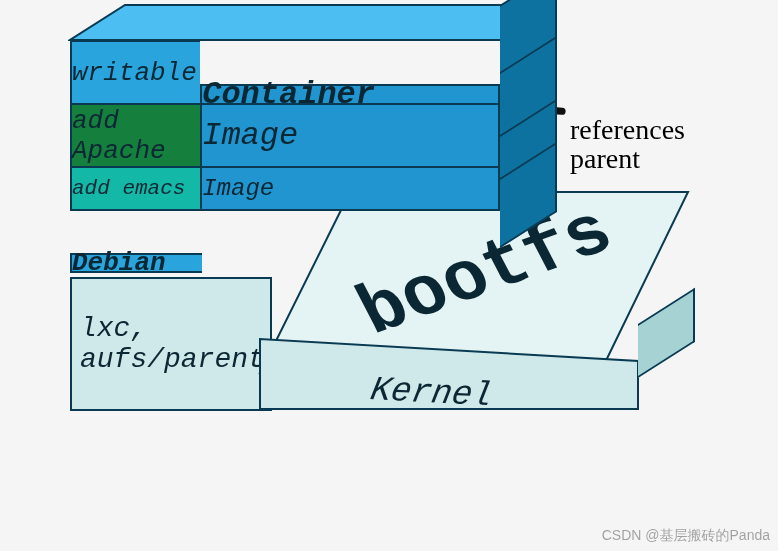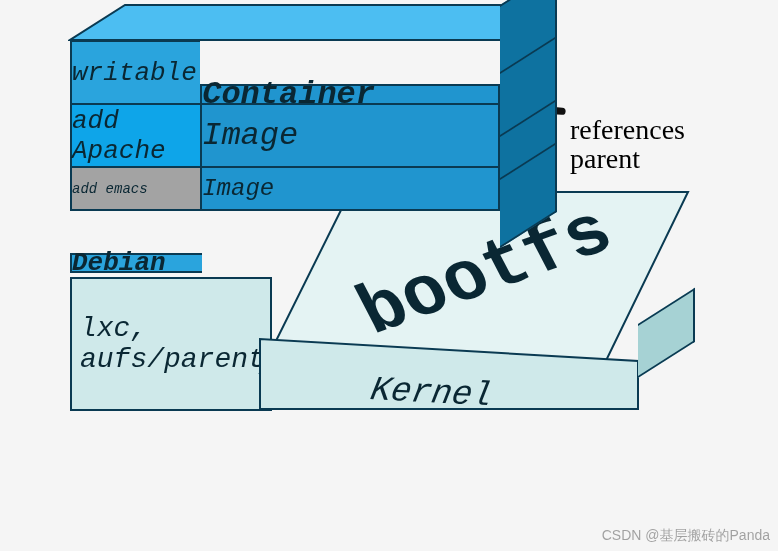--- a/index.html
+++ b/index.html
@@ -62,28 +62,28 @@
       </svg>
       <div style="position: absolute; left: 430px; top: -35px; width: 55px; height: 65px; background: rgb(14, 114, 160); transform: skewY(-32.4712deg); transform-origin: 0px 0px; border-top: 2px solid rgb(10, 58, 82); border-right: 2px solid rgb(10, 58, 82); border-bottom: 2px solid rgb(10, 58, 82);"></div>
       <div class="front-face" style="left: 0px; top: 0px; width: 430px; height: 65px;">
         <div class="front-left" style="width: 130px; background: rgb(42, 164, 221); border-top: 2px solid rgb(10, 58, 82); border-right: none; border-bottom: 2px solid rgb(10, 58, 82); border-left: 2px solid rgb(10, 58, 82); border-image: initial; font-size: 26px; color: rgb(10, 39, 51);">writable</div>
         <div class="front-right bold" style="width: 300px; background: rgb(32, 149, 207); border: 2px solid rgb(10, 58, 82); font-size: 32px; color: rgb(10, 39, 51);">Container</div>
       </div>
     </div>
     <div class="layer" style="left: 0px; top: 63px; width: 430px; height: 65px; z-index: 99;">
       <div style="position: absolute; left: 430px; top: -35px; width: 55px; height: 65px; background: rgb(14, 114, 160); transform: skewY(-32.4712deg); transform-origin: 0px 0px; border-top: 2px solid rgb(10, 58, 82); border-right: 2px solid rgb(10, 58, 82); border-bottom: 2px solid rgb(10, 58, 82);"></div>
       <div class="front-face" style="left: 0px; top: 0px; width: 430px; height: 65px;">
-        <div class="front-left" style="width: 130px; background: #0ea5e9; border-top: 2px solid rgb(10, 58, 82); border-right: none; border-bottom: 2px solid rgb(10, 58, 82); border-left: 2px solid rgb(10, 58, 82); border-image: initial; font-size: 26px; color: rgb(10, 39, 51);">add Apache</div>
+        <div class="front-left" style="width: 130px; background: #15803d; border-top: 2px solid rgb(10, 58, 82); border-right: none; border-bottom: 2px solid rgb(10, 58, 82); border-left: 2px solid rgb(10, 58, 82); border-image: initial; font-size: 26px; color: rgb(10, 39, 51);">add Apache</div>
         <div class="front-right" style="width: 300px; background: rgb(32, 149, 207); border: 2px solid rgb(10, 58, 82); font-size: 32px; color: rgb(10, 39, 51);">Image</div>
       </div>
     </div>
     <div class="layer" style="left: 0px; top: 126px; width: 430px; height: 45px; z-index: 98;">
       <div style="position: absolute; left: 430px; top: -35px; width: 55px; height: 45px; background: rgb(14, 114, 160); transform: skewY(-32.4712deg); transform-origin: 0px 0px; border-top: 2px solid rgb(10, 58, 82); border-right: 2px solid rgb(10, 58, 82); border-bottom: 2px solid rgb(10, 58, 82);"></div>
       <div class="front-face" style="left: 0px; top: 0px; width: 430px; height: 45px;">
-        <div class="front-left" style="width: 130px; background: #a3a3a3; border-top: 2px solid rgb(10, 58, 82); border-right: none; border-bottom: 2px solid rgb(10, 58, 82); border-left: 2px solid rgb(10, 58, 82); border-image: initial; font-size: 14px; color: rgb(10, 39, 51); font-family: Liberation Mono, monospace;">add emacs</div>
+        <div class="front-left" style="width: 130px; background: #14b8a6; border-top: 2px solid rgb(10, 58, 82); border-right: none; border-bottom: 2px solid rgb(10, 58, 82); border-left: 2px solid rgb(10, 58, 82); border-image: initial; font-size: 21px; color: rgb(10, 39, 51); font-family: Liberation Mono, monospace;">add emacs</div>
         <div class="front-right" style="width: 300px; background: rgb(32, 149, 207); border: 2px solid rgb(10, 58, 82); font-size: 24px; color: rgb(10, 39, 51);">Image</div>
       </div>
     </div>
     <div class="layer" style="left: 0px; top: 169px; width: 430px; height: 70px; z-index: 97;">
       <div style="position: absolute; left: 430px; top: -35px; width: 55px; height: 70px; background: rgb(14, 114, 160); transform: skewY(-32.4712deg); transform-origin: 0px 0px; border-top: 2px solid rgb(10, 58, 82); border-right: 2px solid rgb(10, 58, 82); border-bottom: 2px solid rgb(10, 58, 82);"></div>
       <div class="front-face" style="left: 0px; top: 0px; width: 430px; height: 64px;">
         <div class="front-left bold" style="width: 130px; background: rgb(42, 164, 221); border-top: 2px solid rgb(10, 58, 82); border-right: none; border-bottom: 2px solid rgb(10, 58, 82); border-left: 2px solid rgb(10, 58, 82); border-image: initial; font-size: 26px; color: rgb(10, 39, 51);">Debian</div>
       </div>
     </div>
     <div class="layer" style="left: 0px; top: 237px; z-index: 10;">

